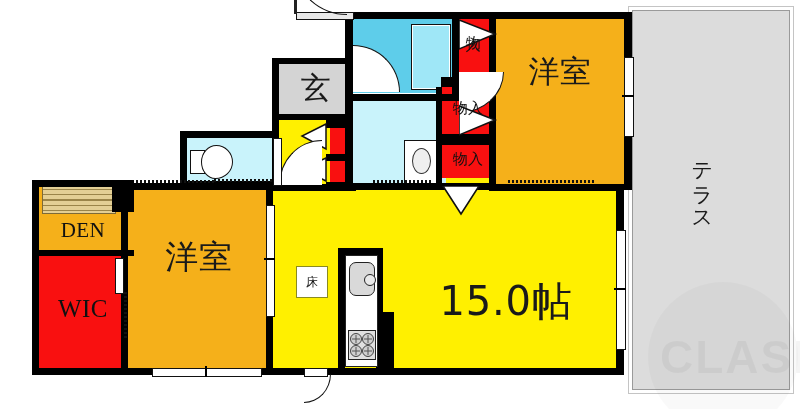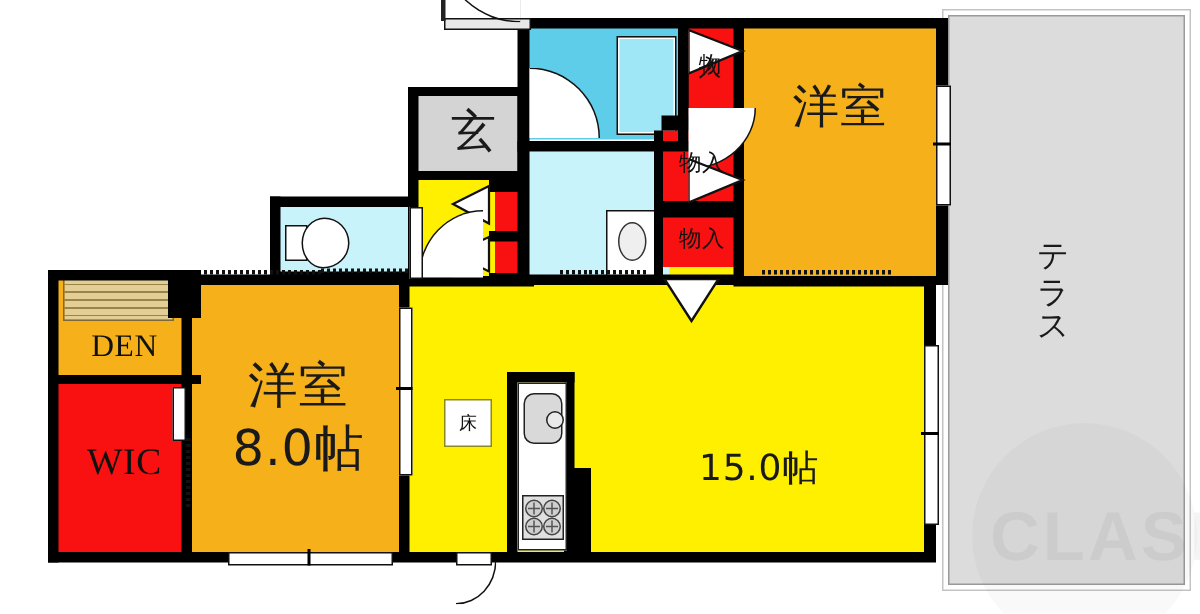--- a/index.html
+++ b/index.html
@@ -352,23 +352,22 @@
   <div class="burner" style="left:350px; top:345px; width:10px; height:10px;"></div>
   <div class="burner" style="left:362px; top:345px; width:10px; height:10px;"></div>
 
   <div class="tokobox" style="left:296px; top:266px; width:30px; height:30px;">床</div>
 
   <div class="lbl lbl-ja" style="left:296px; top:72px; font-size:30px; width:40px;">玄</div>
 
   <div class="lbl lbl-ja" style="left:520px; top:55px; font-size:31px; width:80px;">洋室</div>
 
   <div class="lbl lbl-ja" style="left:158px; top:240px; font-size:33px; width:82px;">洋室</div>
-  <div class="lbl lbl-ja" style="left:148px; top:282px; font-size:33px; width:102px;">8.0帖</div>
-
-  <div class="lbl lbl-ja" style="left:434px; top:300px; font-size:24px; width:144px;">15.0帖</div>
+
+  <div class="lbl lbl-ja" style="left:434px; top:280px; font-size:40px; width:144px;">15.0帖</div>
 
   <div class="lbl" style="left:44px; top:219px; font-size:21px; width:78px; color:#111;">DEN</div>
 
   <div class="lbl" style="left:44px; top:296px; font-size:25px; width:78px; color:#111;">WIC</div>
 
   <div class="lbl lbl-ja vert" style="left:464px; top:24px; font-size:15px; color:#111;">物入</div>
   <div class="lbl lbl-ja" style="left:443px; top:101px; font-size:15px; width:50px; color:#111;">物入</div>
   <div class="lbl lbl-ja" style="left:443px; top:152px; font-size:15px; width:50px; color:#111;">物入</div>
 
 </div>

